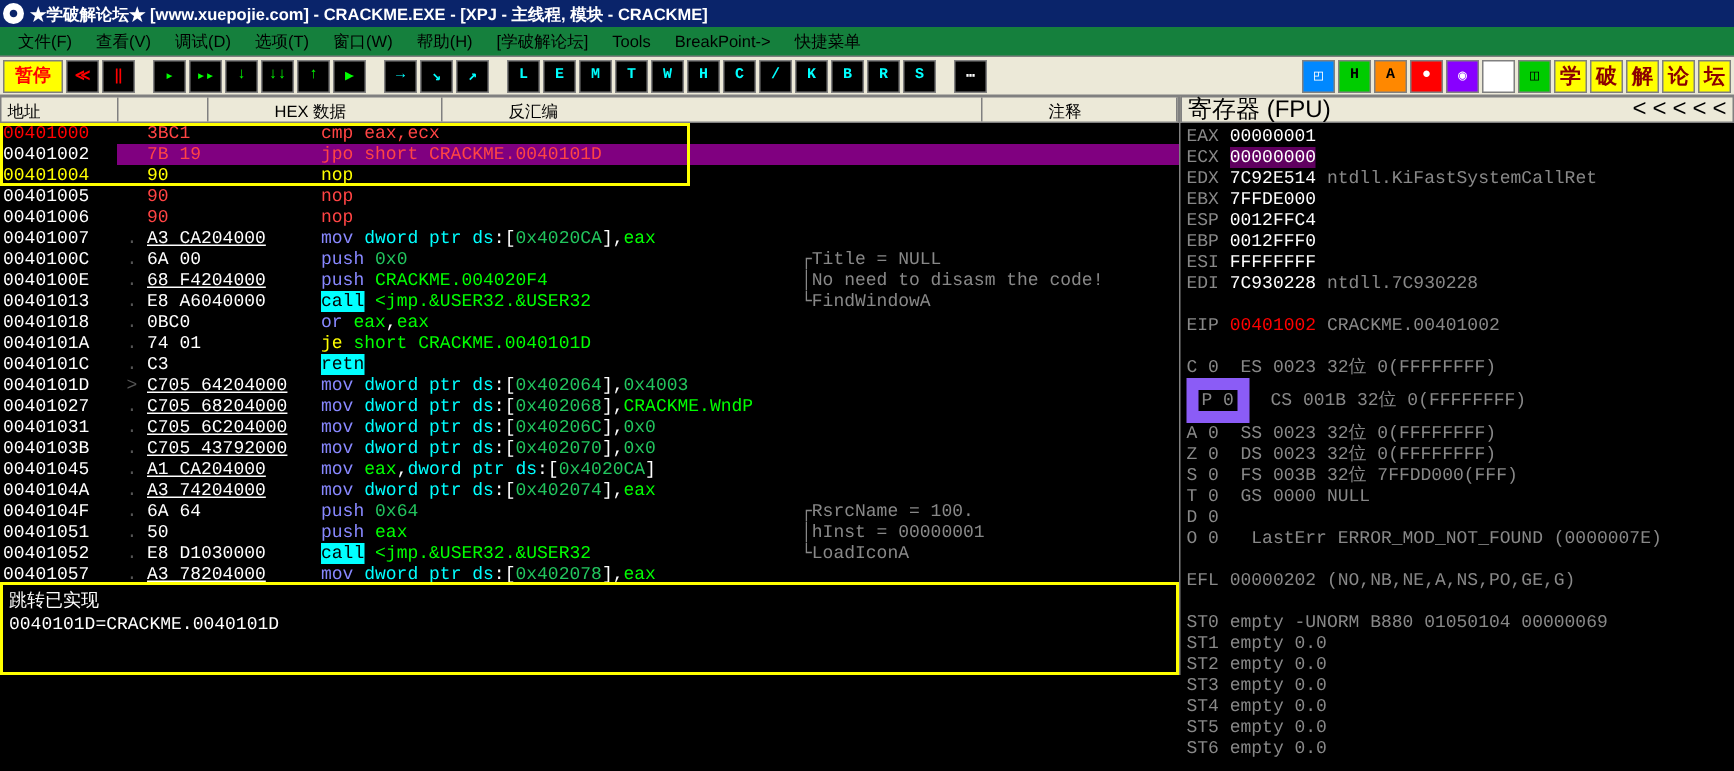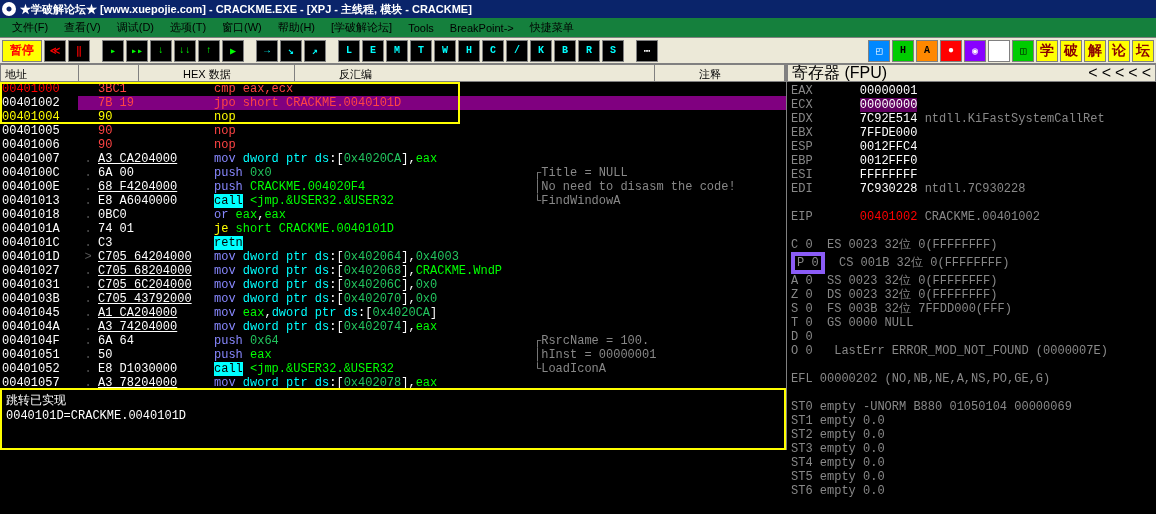--- a/index.html
+++ b/index.html
@@ -46,24 +46,24 @@
 .bg-cyan{background:#0ff;color:#000;}
 .u{text-decoration:underline;}
 .bottom-info { background:#000; border:2px solid #ff0; height:62px; padding:2px 4px; font-family:'SimSun','Courier New'; font-size:12px; }
 .bottom-info div { color:#fff; }
 .right { width:370px; border-left:1px solid #808080; display:flex; flex-direction:column; background:#000; }
 .reg-hdr { background:#ece9d8; height:18px; display:flex; align-items:center; padding:0 4px; color:#000; font-family:'MS Sans Serif',sans-serif; font-size:16px; border:1px solid #808080; }
 .reg-hdr .nav { margin-left:auto; display:flex; gap:4px; }
 .reg-hdr .nav span { cursor:pointer; }
 .reg-body { padding:2px 4px; font-size:12px; line-height:14px; }
 .reg-line { white-space:pre; color:#888; }
-.reg-line .n { color:#888; } .reg-line .v { color:#fff;margin-left:40px; } .reg-line .lbl { color:#888; }
+.reg-line .n { color:#888; } .reg-line .v { color:#fff; } .reg-line .lbl { color:#888; }
 .reg-line.hl { } .reg-line.hl .v { color:#f00; }
 .reg-sel { background:#600060; }
-.flag-box { display:inline-block; border:4px solid #8b5cf6; padding:0 2px; }
+.flag-box { display:inline-block; border:8px solid #8b5cf6; padding:0 2px; }
 </style>
 </head>
 <body>
 
 <div class="titlebar">
   <span class="icon-sm">⏺</span>
   <span>★学破解论坛★ [www.xuepojie.com]  -  CRACKME.EXE  -  [XPJ  -  主线程, 模块 - CRACKME]</span>
 </div>
 
 <div class="menubar" id="menubar">

